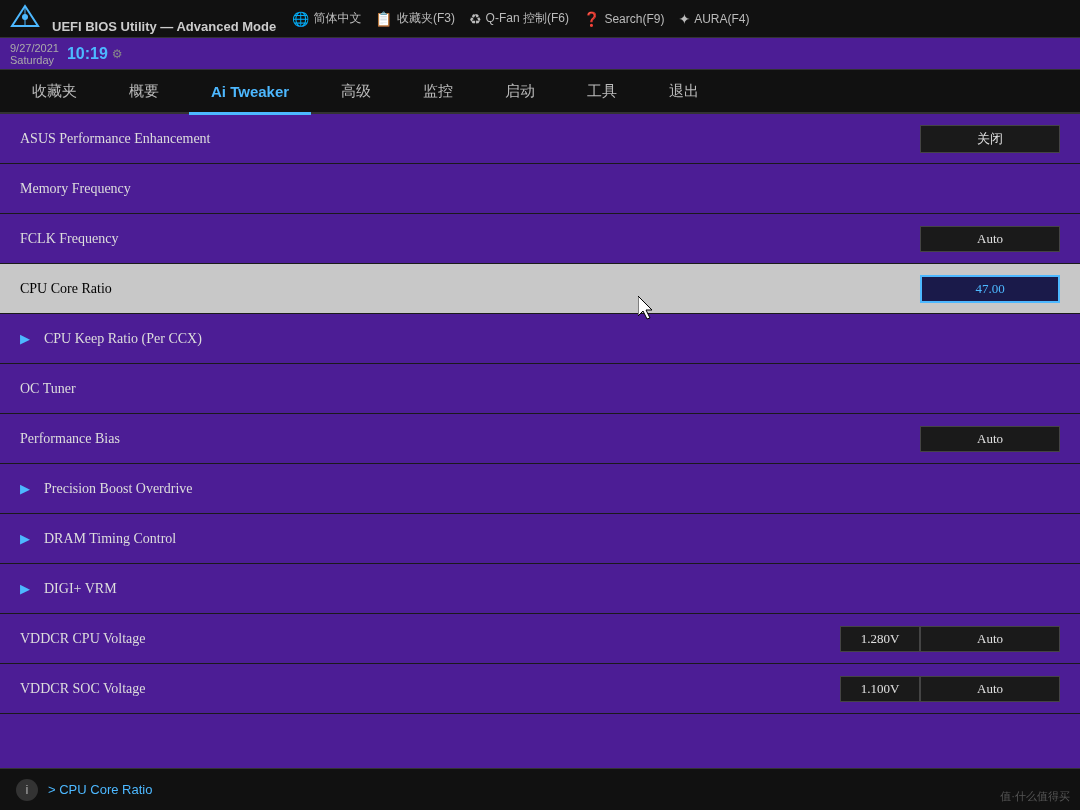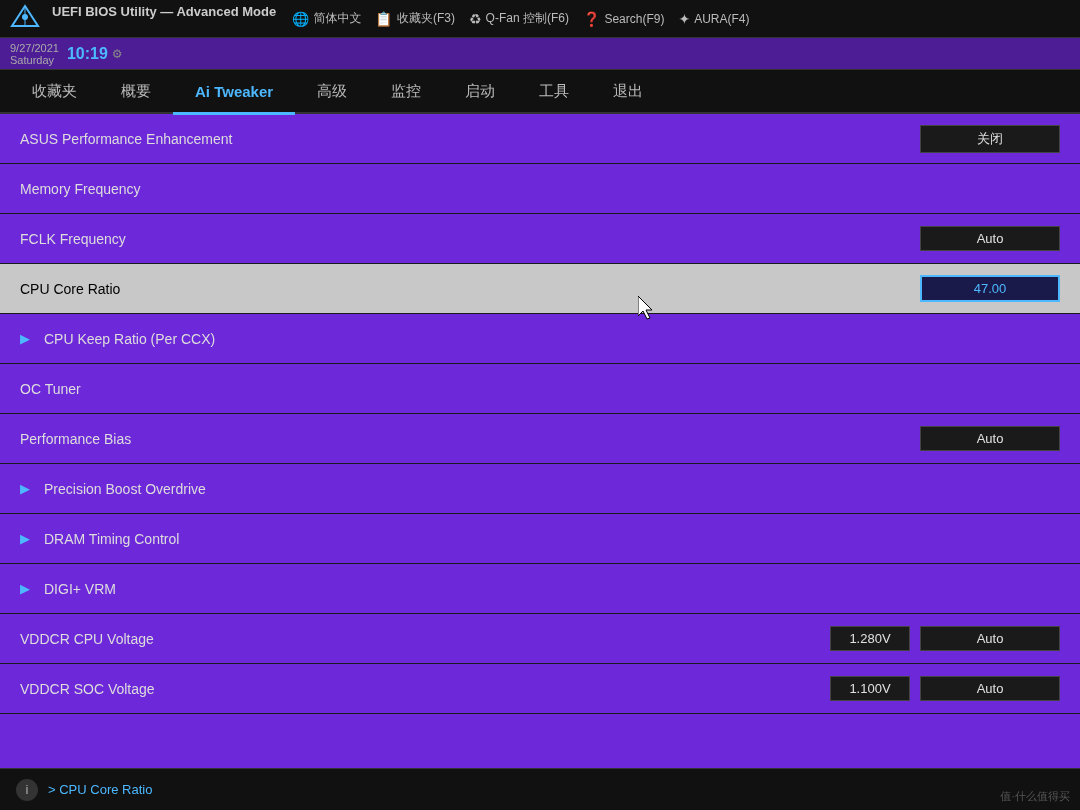--- a/index.html
+++ b/index.html
@@ -16,21 +16,21 @@
     .top-header {
       background: #111;
       border-bottom: 1px solid #333;
       padding: 4px 10px;
       display: flex;
       align-items: center;
       height: 38px;
     }
     .logo-area {
       display: flex;
-      align-items: flex-start;
+      align-items: flex-end;
       gap: 6px;
       color: #4db8ff;
       font-size: 13px;
       font-weight: bold;
     }
     .logo-icon {
       width: 30px;
       height: 30px;
     }
     .bios-title {
@@ -77,21 +77,21 @@
     }
 
     
     .nav-tabs {
       background: #111;
       display: flex;
       align-items: center;
       height: 44px;
       border-bottom: 2px solid #333;
       padding: 0 10px;
-      gap: 0;
+      gap: 8px;
     }
     .nav-tab {
       color: #bbb;
       font-size: 15px;
       padding: 0 22px;
       height: 44px;
       display: flex;
       align-items: center;
       cursor: pointer;
       border-bottom: 3px solid transparent;
@@ -106,22 +106,23 @@
 
     
     .main-content {
       display: flex;
       height: calc(810px - 38px - 32px - 44px - 42px);
     }
 
     
     .settings-list {
       flex: 1;
-      background: #6d28d9;
+      background: #4c1d95;
       overflow-y: auto;
+      font-family: Liberation Serif, serif;
     }
 
     .setting-row {
       display: flex;
       align-items: center;
       height: 50px;
       border-bottom: 1px solid #1a1a1a;
       padding: 0 20px;
       cursor: pointer;
     }
@@ -153,21 +154,20 @@
     }
 
     .setting-value-box {
       background: #1a1a1a;
       border: 1px solid #444;
       color: #e0e0e0;
       font-size: 13px;
       padding: 4px 10px;
       min-width: 140px;
       text-align: center;
-      margin-left: 10px;
     }
     .setting-value-box.blue-val {
       background: #0a0a3a;
       border: 1px solid #4db8ff;
       color: #4db8ff;
     }
     .value-secondary {
       background: #1a1a1a;
       border: 1px solid #444;
       color: #e0e0e0;

